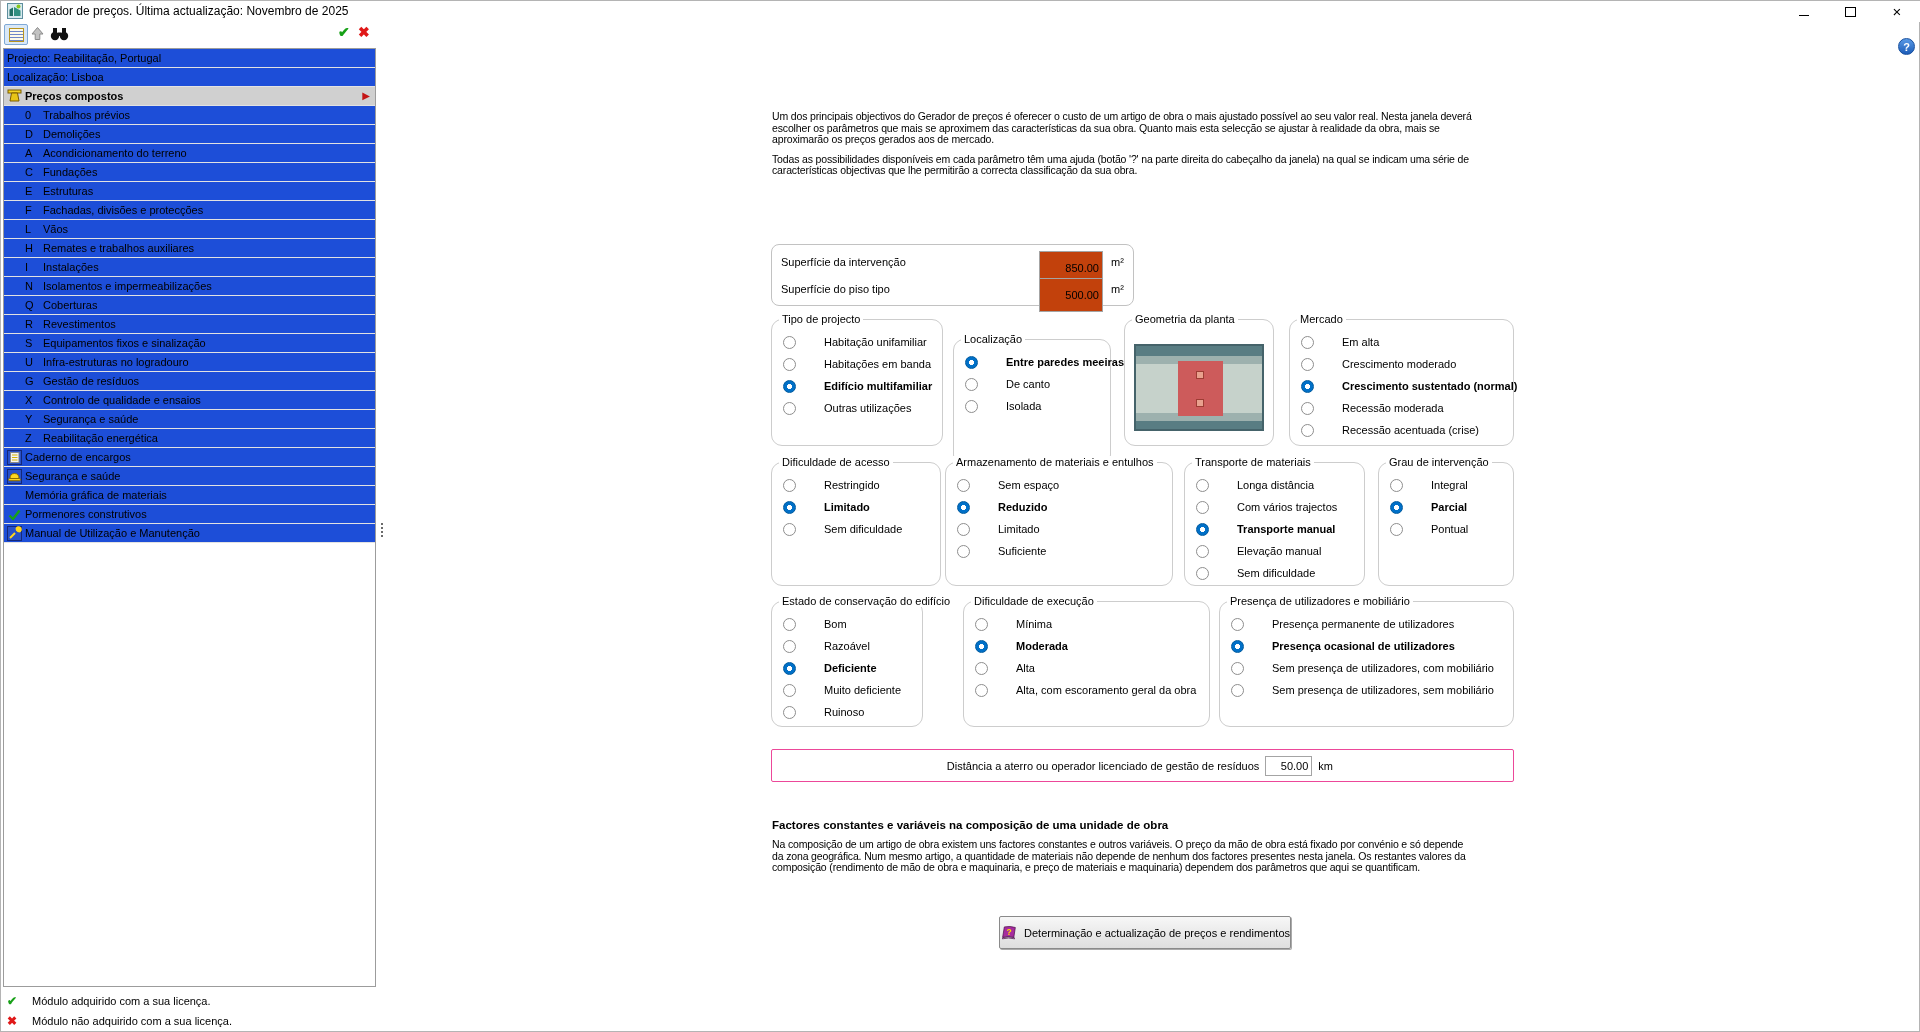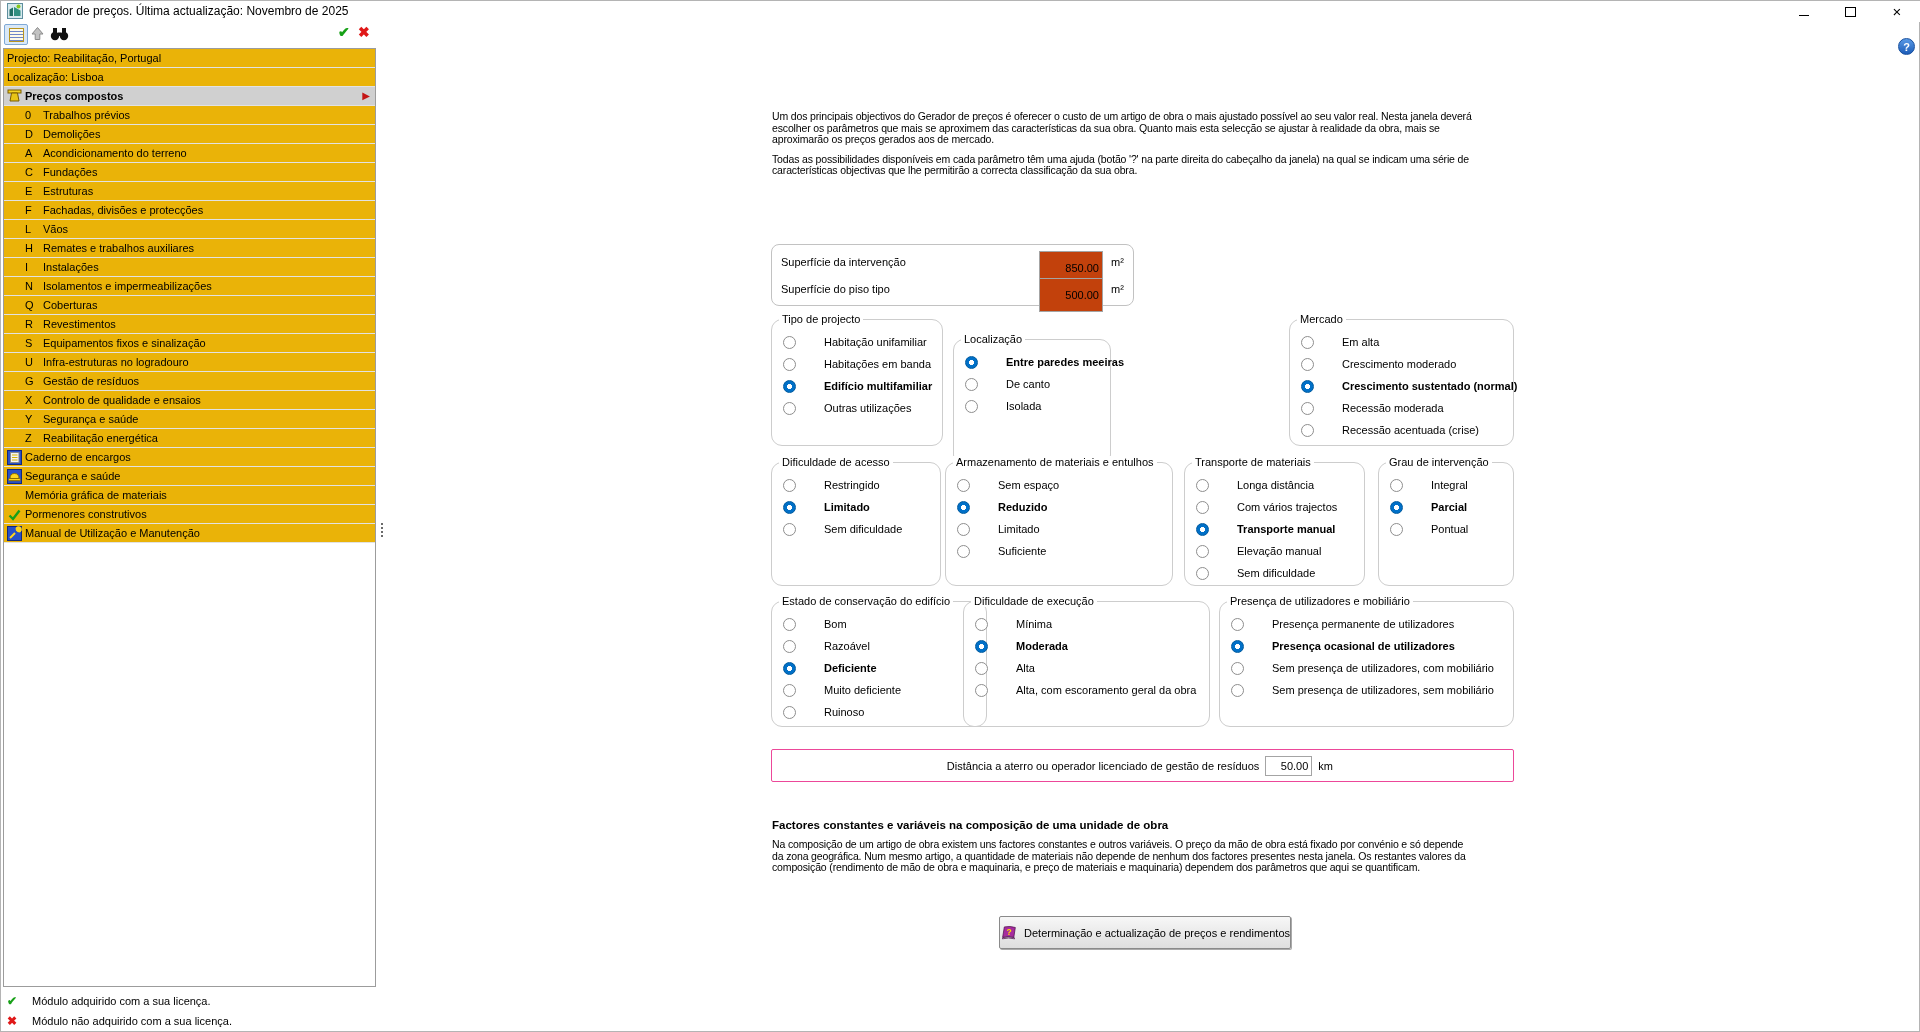--- a/index.html
+++ b/index.html
@@ -23,21 +23,21 @@
   .tb-binoc{left:49px;top:25px;width:19px;height:15px;}
   .tb-accept{position:absolute;left:337px;top:23px;font-size:14px;font-weight:bold;color:#16a016;}
   .tb-cancel{position:absolute;left:357px;top:23px;font-size:14px;font-weight:bold;color:#e01818;}
   .helpbtn{position:absolute;left:1897px;top:37px;width:17px;height:17px;border-radius:50%;
     background:linear-gradient(#5a9ae6,#1c5cb8);border:1px solid #174f9e;color:#fff;font-weight:bold;
     font-size:11px;display:flex;align-items:center;justify-content:center;box-sizing:border-box;}
 
   
   .sidebar{position:absolute;left:2px;top:47px;width:373px;height:939px;border:1px solid #9c9c9c;background:#fff;box-sizing:border-box;}
   .sb-row{height:18px;line-height:18px;border-bottom:1px solid #e2e2e2;display:flex;align-items:center;
-    padding-left:3px;white-space:nowrap;position:relative;background:#eab308;}
+    padding-left:3px;white-space:nowrap;position:relative;background:#1d4ed8;}
   .sb-row.selected{background:#d0d0d0;}
   .sb-ic{width:18px;flex:none;display:flex;align-items:center;}
   .sb-code{width:18px;flex:none;}
   .sb-label{flex:none;}
   .bold{font-weight:bold;}
   .sb-arrow{position:absolute;right:5px;top:0;color:#c41414;font-size:10px;}
   .sb-arrow::before{content:"▶";}
 
   .splitter{position:absolute;left:377px;top:518px;width:7px;height:22px;display:flex;flex-direction:column;
     align-items:center;justify-content:center;gap:2px;}
@@ -71,21 +71,21 @@
   .olabel{white-space:nowrap;padding-left:20px;}
 
   .g-tipo{left:770px;top:318px;width:172px;height:127px;}
   .g-local{left:952px;top:318px;width:158px;height:127px;margin-top:20px;}
   .g-geo{left:1123px;top:318px;width:150px;height:127px;}
   .g-mercado{left:1288px;top:318px;width:225px;height:127px;}
   .g-acesso{left:770px;top:461px;width:170px;height:124px;}
   .g-armaz{left:944px;top:461px;width:228px;height:124px;}
   .g-transp{left:1183px;top:461px;width:181px;height:124px;}
   .g-grau{left:1377px;top:461px;width:136px;height:124px;}
-  .g-estado{left:770px;top:600px;width:216px;height:126px;}
+  .g-estado{left:770px;top:600px;width:152px;height:126px;}
   .g-exec{left:962px;top:600px;width:247px;height:126px;}
   .g-pres{left:1218px;top:600px;width:295px;height:126px;}
 
   
   .geo{position:absolute;left:9px;top:24px;width:130px;height:87px;border:2px solid #45636a;background:#c6d2cb;box-sizing:border-box;overflow:hidden;}
   .geo .band{position:absolute;left:0;right:0;}
   .geo .b1{top:0;height:10px;background:#597d83;}
   .geo .b2{top:10px;height:8px;background:#9db1ae;}
   .geo .b3{bottom:8px;height:8px;background:#9db1ae;}
   .geo .b4{bottom:0;height:8px;background:#597d83;}
@@ -410,20 +410,33 @@
           <span class="olabel">De canto</span>
         </div>
 
         <div class="opt">
           <span class="radio"></span>
           <span class="olabel">Isolada</span>
         </div>
       </div>
   </div>
 
+  <div class="group g-geo">
+    <span class="gt">Geometria da planta</span>
+    <div class="geo">
+      <div class="band b1"></div>
+        <div class="band b2"></div>
+        <div class="band b3"></div>
+        <div class="band b4"></div>
+      <div class="bld">
+        <div class="bwin w1"></div>
+        <div class="bwin w2"></div>
+      </div>
+    </div>
+  </div>
 
   <div class="group g-mercado">
     <span class="gt">Mercado</span>
     <div class="opts">
 
         <div class="opt">
           <span class="radio"></span>
           <span class="olabel">Em alta</span>
         </div>
 

